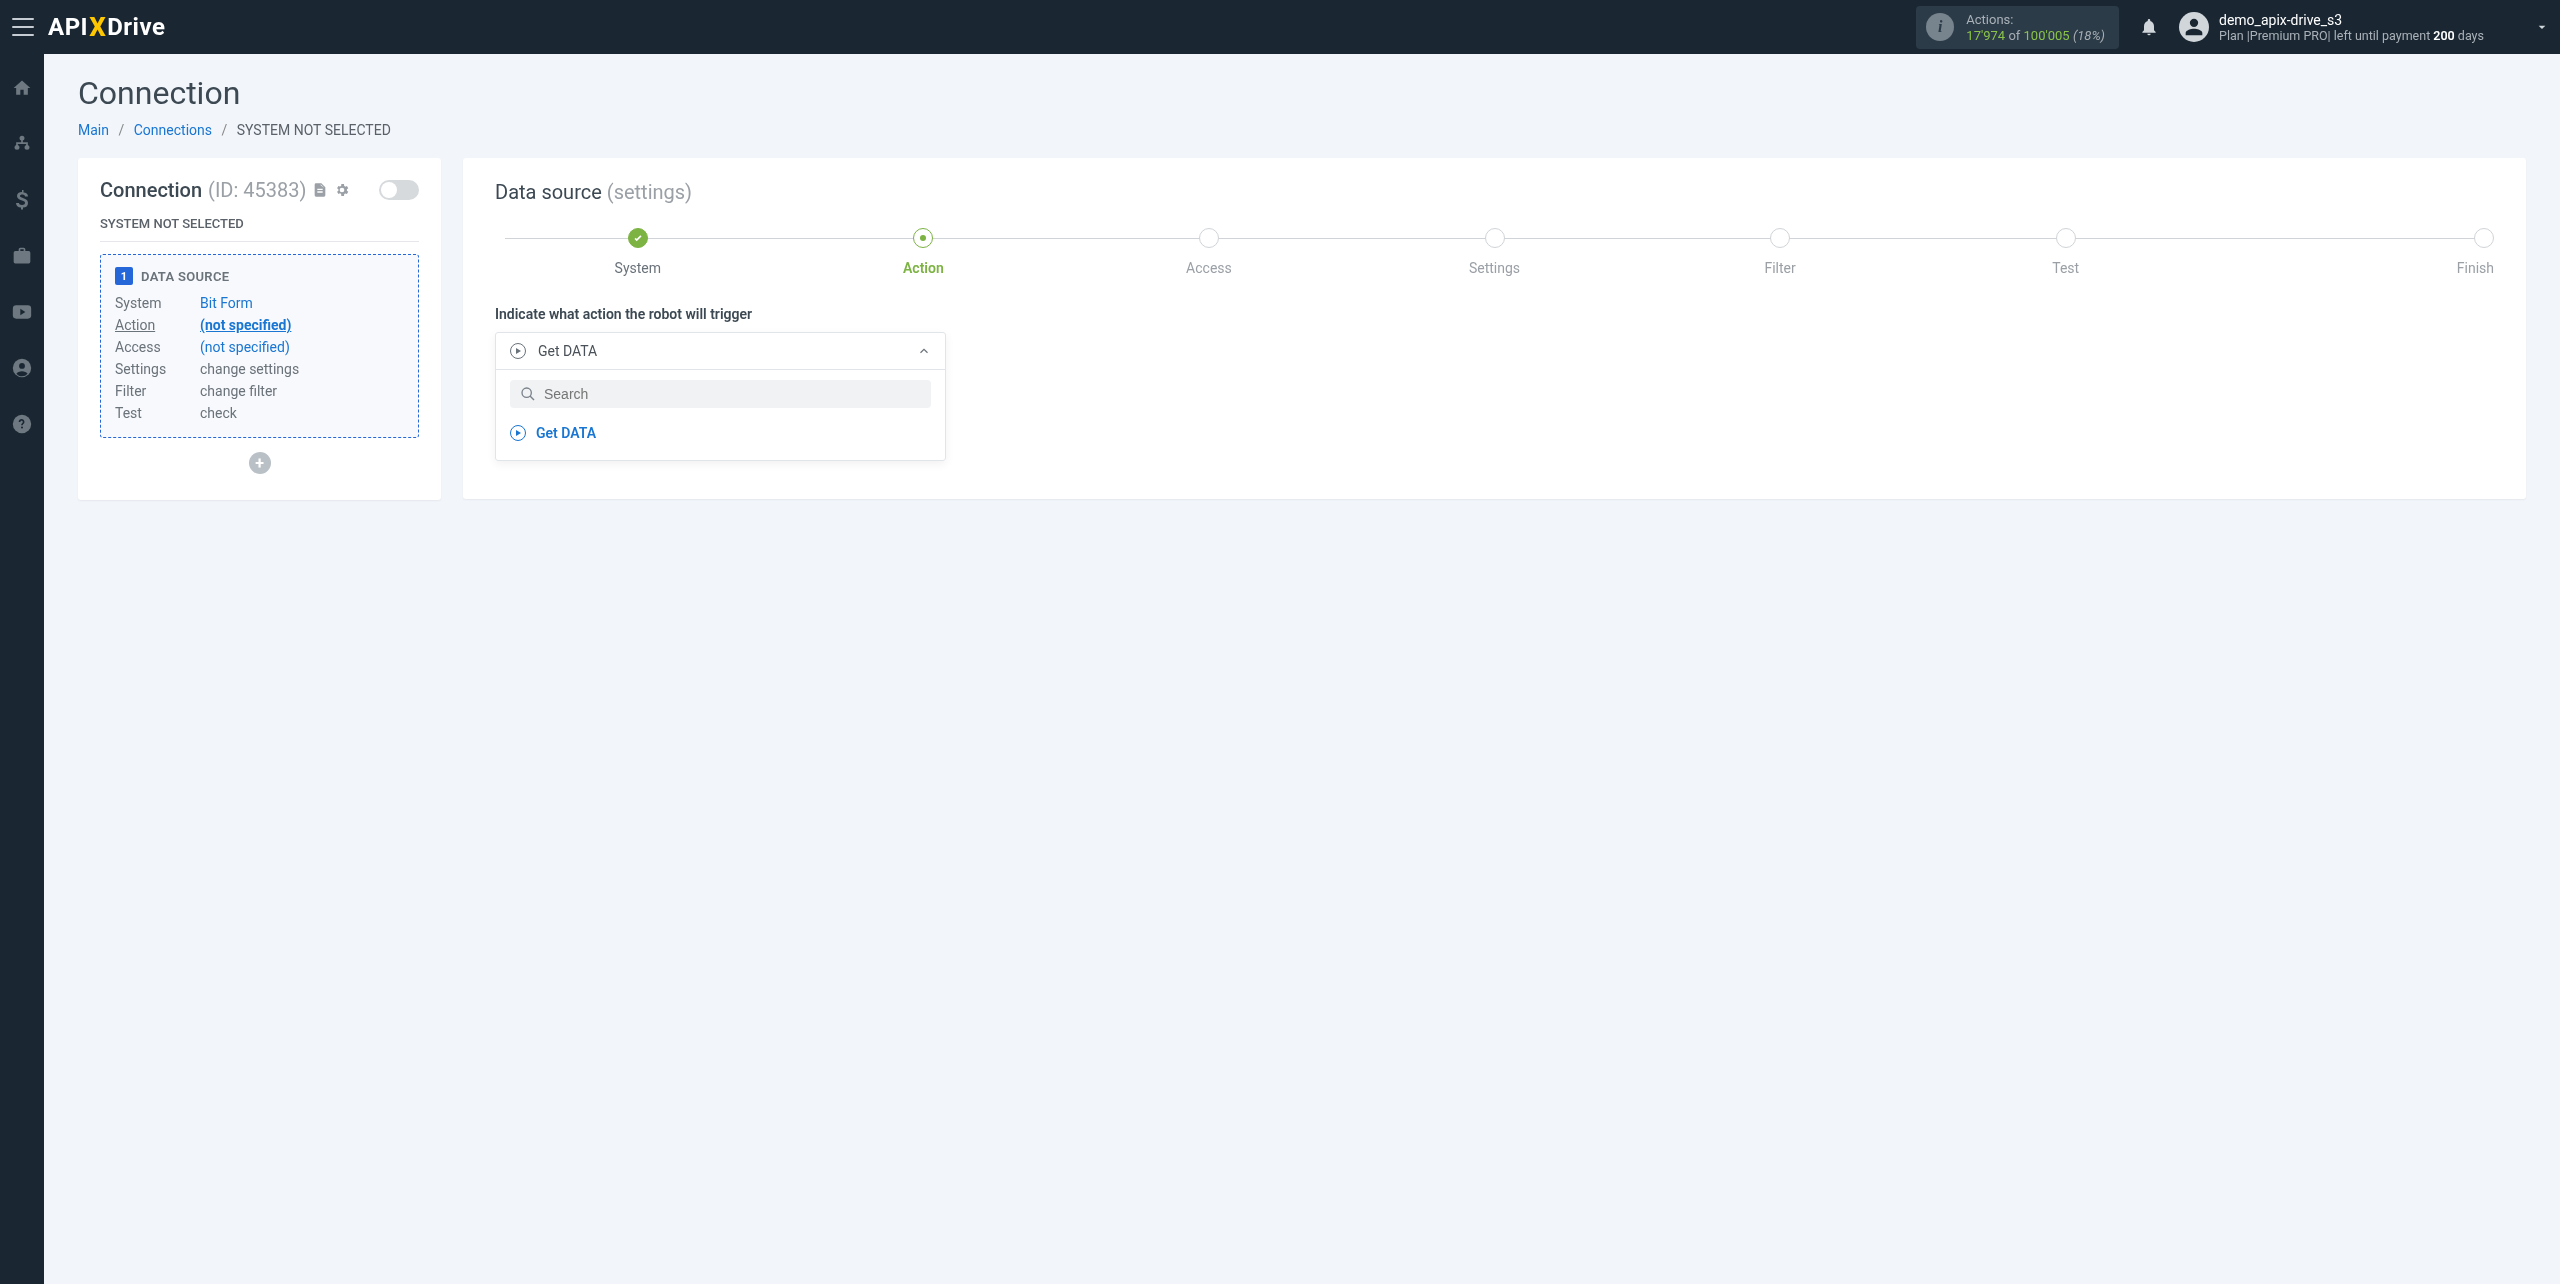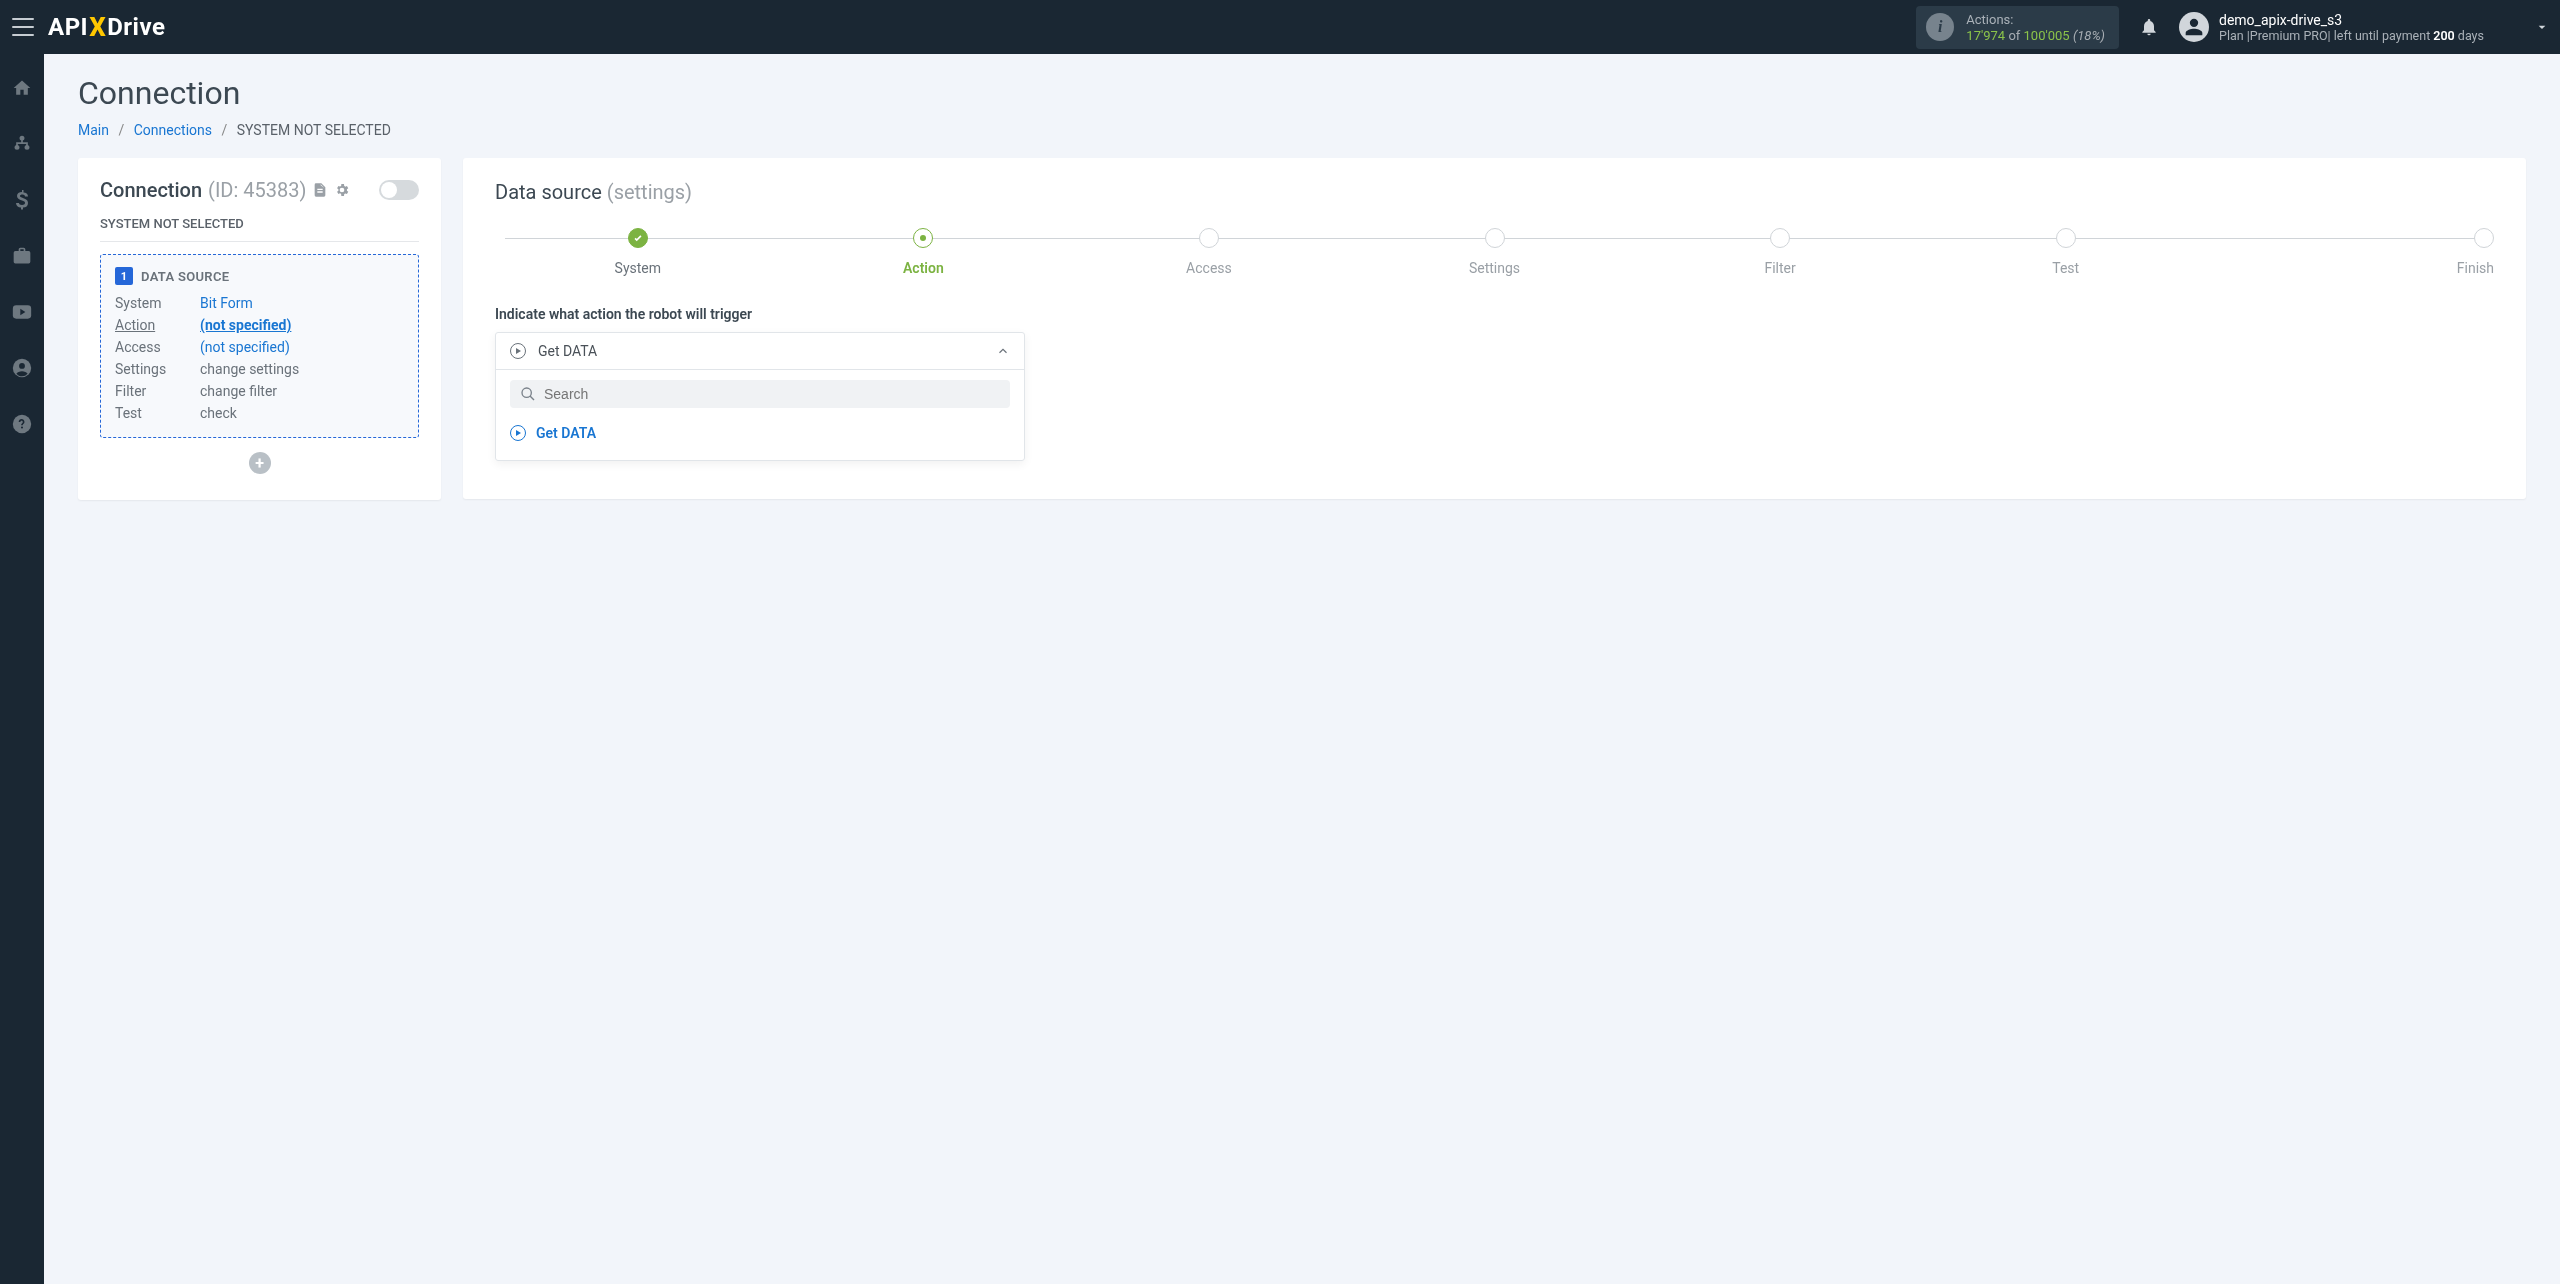--- a/index.html
+++ b/index.html
@@ -72,21 +72,21 @@
 .step .circle { width:20px; height:20px; border-radius:50%; border:1.5px solid #d0d4d8; background:#fff; display:flex; align-items:center; justify-content:center; z-index:2; }
 .step.done .circle { background:#7cb342; border-color:#7cb342; }
 .step.done .circle svg { color:#fff; }
 .step.active .circle { border-color:#7cb342; }
 .step.active .circle::after { content:''; width:6px; height:6px; background:#7cb342; border-radius:50%; }
 .step .label { margin-top:12px; font-size:14px; color:#9aa0a6; }
 .step.done .label, .step.active .label-active { color:#6a727a; }
 .step.active .label { color:#7cb342; font-weight:600; }
 .line { position:absolute; top:10px; height:1px; background:#d0d4d8; z-index:1; }
 .prompt { font-size:14px; color:#3c4852; font-weight:600; margin-bottom:10px; }
-.select-wrap { border:1px solid #e1e5e9; border-radius:3px; width:530px; box-shadow:0 3px 10px rgba(0,0,0,0.06); }
+.select-wrap { border:1px solid #e1e5e9; border-radius:3px; width:451px; box-shadow:0 3px 10px rgba(0,0,0,0.06); }
 .select-head { padding:10px 14px; display:flex; align-items:center; gap:12px; border-bottom:1px solid #e1e5e9; cursor:pointer; }
 .select-head .txt { flex:1; color:#4a5158; }
 .search-row { padding:10px 14px; }
 .search-inner { background:#f0f2f4; border-radius:4px; display:flex; align-items:center; padding:6px 10px; gap:8px; }
 .search-inner svg { color:#7a828a; }
 .search-inner input { border:none; background:transparent; outline:none; flex:1; font-size:14px; color:#000000; }
 .options { padding:0 14px 12px; }
 .opt { padding:7px 0 7px 28px; font-size:14px; color:#7a828a; cursor:pointer; display:flex; align-items:center; gap:10px; }
 .opt.sel { color:#1976d2; font-weight:600; padding-left:0; }
 .play { width:16px; height:16px; border:1.5px solid currentColor; border-radius:50%; display:flex; align-items:center; justify-content:center; }

